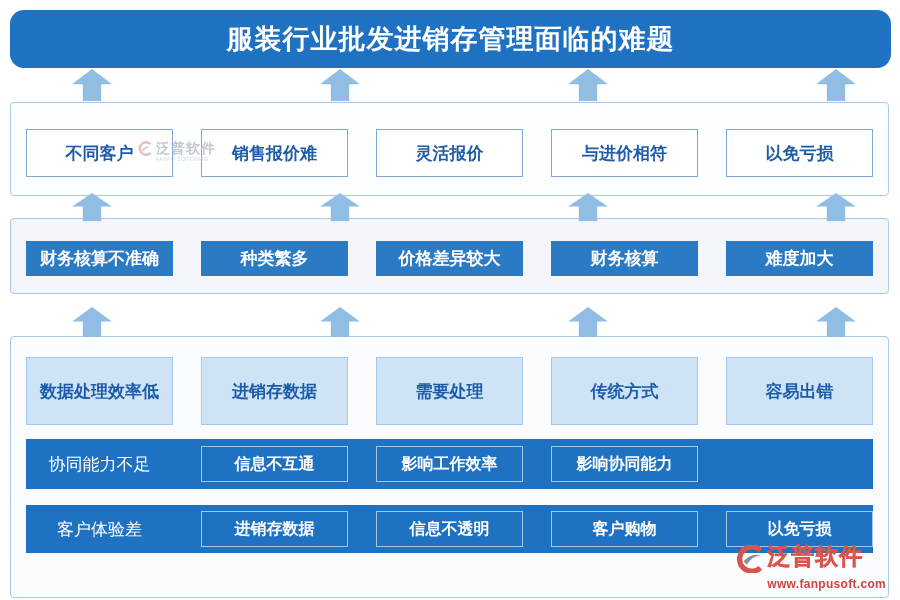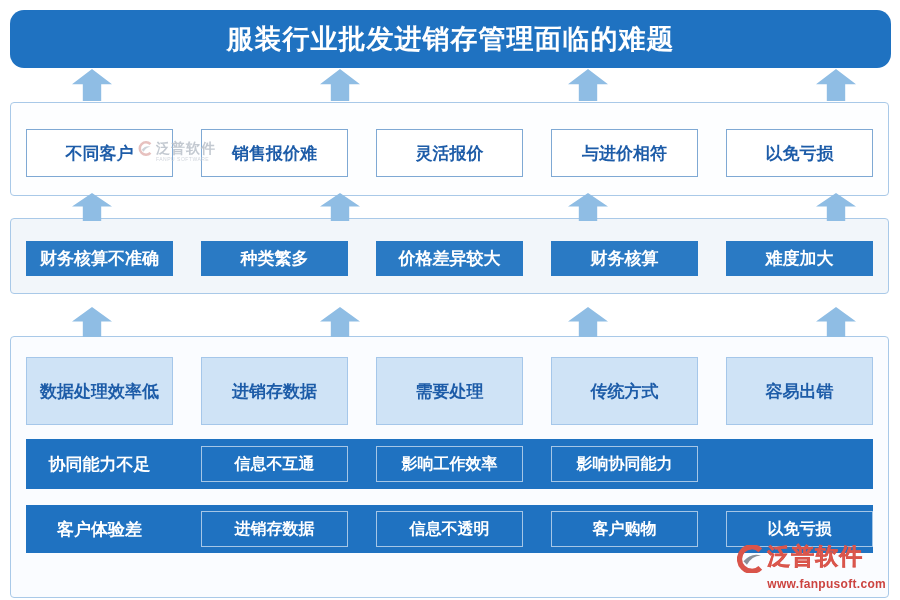--- a/index.html
+++ b/index.html
@@ -45,21 +45,21 @@
   .box-outline{background:#ffffff;border:1px solid #7fa9d4;color:#1d5ca8;}
   .box-solid{background:#2a7ac4;color:#ffffff;}
   .box-light{background:#cfe3f6;border:1px solid #a5c7ea;color:#1d5ca8;}
 
   .light-row{height:68px;}
   .light-row .box-light{height:68px;}
 
   .bar{background:#1f72c1;height:50px;align-items:center;}
   .bar-1{margin-top:14px;}
   .bar-2{margin-top:16px;height:48px;}
-  .bar-label{color:#ffffff;font-size:17px;font-weight:bold;
+  .bar-label{color:#ffffff;font-size:17px;font-weight:normal;
     display:flex;align-items:center;justify-content:center;text-align:left;}
   .bar-box{height:36px;border:1px solid rgba(255,255,255,.6);
     color:#ffffff;background:transparent;align-self:center;font-size:16px;}
 
   
   .watermark{
     position:absolute;left:138px;top:141px;z-index:4;
     display:flex;align-items:flex-start;gap:3px;opacity:.85;pointer-events:none;
   }
   .watermark .wm-text{display:flex;flex-direction:column;line-height:1;}

